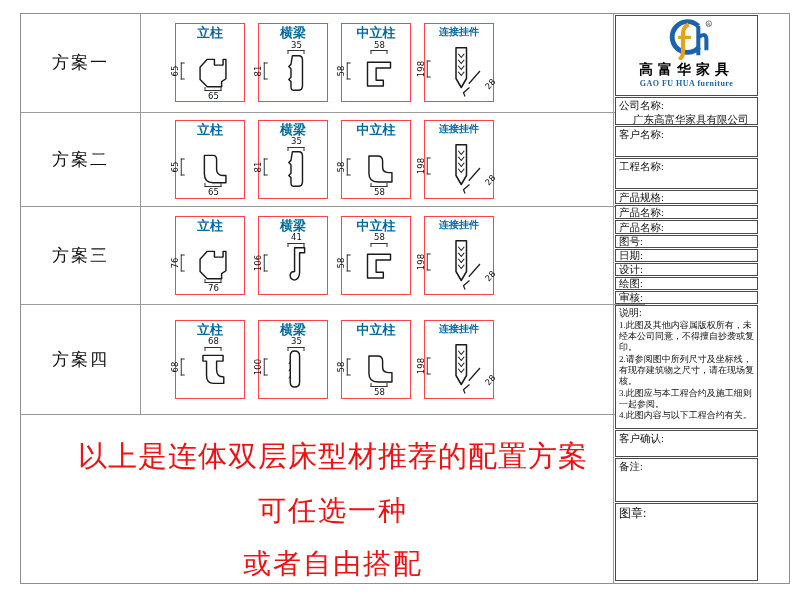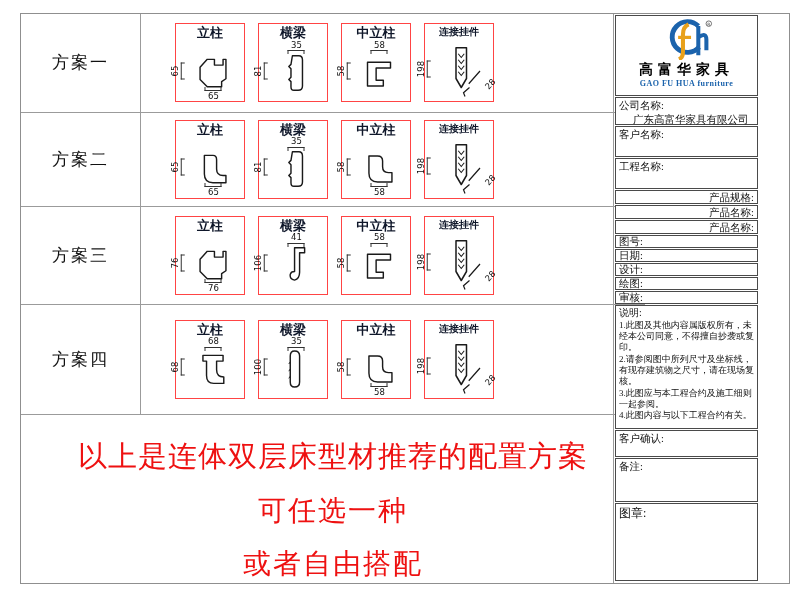--- a/index.html
+++ b/index.html
@@ -5,21 +5,21 @@
   html,body{margin:0;padding:0;background:#fff;}
   .sheet{position:relative;width:800px;height:600px;background:#fff;overflow:hidden;
          font-family:"Liberation Serif","DejaVu Serif",serif;color:#111;}
   .frame{position:absolute;left:20px;top:13px;width:770px;height:571px;border:1px solid #8f8f8f;box-sizing:border-box;background:#fff;}
   .main{position:absolute;left:0;top:0;width:624px;height:100%;display:flex;flex-direction:column;}
   .plan-row{display:flex;border-bottom:1px solid #9b9b9b;box-sizing:border-box;}
   .r1{height:99px}.r2{height:95px}.r3{height:98px}.r4{height:111px}
   .plan-label{width:120px;border-right:1px solid #9b9b9b;box-sizing:border-box;display:flex;align-items:center;justify-content:center;font-size:17px;letter-spacing:2px;}
   .plan-items{flex:1;display:flex;align-items:center;gap:13px;padding-left:34px;}
   .pbox{width:70px;height:79px;border:1px solid #f44;box-sizing:border-box;display:flex;flex-direction:column;background:#fff;}
-  .ptitle{color:#0f172a;font-weight:bold;font-size:13px;text-align:center;margin-top:2px;line-height:1.1;white-space:nowrap;}
+  .ptitle{color:#0369a1;font-weight:bold;font-size:13px;text-align:center;margin-top:2px;line-height:1.1;white-space:nowrap;}
   .pbox.wide .ptitle{font-size:10px;letter-spacing:0;text-align:center;}
   .fig{position:relative;flex:1;}
   .shape{position:absolute;left:55%;top:53%;transform:translate(-50%,-50%);width:46px;height:48px;}
   .shape.hang{width:50px;height:54px;left:50%;}
   .dim{position:absolute;display:flex;flex-direction:column;align-items:center;font-family:"DejaVu Sans","Liberation Sans",sans-serif;font-size:8.5px;line-height:1;color:#111;}
   .dim b{font-weight:normal;}
   .brh{display:block;width:15px;height:3px;border-top:1px solid #333;border-left:1px solid #333;border-right:1px solid #333;margin-top:1px;}
   .brh.up{border-top:none;border-bottom:1px solid #333;margin:0 0 1px 0;}
   .dim.t{top:0;left:55%;transform:translateX(-50%);}
   .dim.b{bottom:1px;left:55%;transform:translateX(-50%);}
@@ -30,21 +30,21 @@
   .f1{font-size:29px;letter-spacing:1px;}
   .f2,.f3{font-size:28px;letter-spacing:2px;}
   
   .tb{position:absolute;left:592px;top:0;width:146px;height:100%;border-left:1px solid #9b9b9b;box-sizing:border-box;display:flex;flex-direction:column;padding:1px;}
   .tbx{border:1px solid #4a4a4a;box-sizing:border-box;margin-bottom:1px;padding:1px 3px;font-size:10.5px;background:#fff;flex:none;}
   .tb-logo{height:81px;display:flex;flex-direction:column;align-items:center;justify-content:flex-start;padding-top:2px;}
   .brand-cn{font-size:14px;font-weight:bold;letter-spacing:5px;color:#000;margin-top:1px;white-space:nowrap;}
   .brand-en{font-size:8px;font-weight:bold;color:#1b63ac;letter-spacing:0.5px;white-space:nowrap;}
   .tb-company{height:28px;}
   .tb-company .val{display:block;font-size:10.5px;text-indent:14px;white-space:nowrap;}
-  .h31{height:31px}.h14{height:14px;line-height:11px;text-align:right;}.h13{height:13px;line-height:10px;}
+  .h31{height:31px}.h14{height:14px;line-height:11px;}.h13{height:13px;line-height:10px;}
   .tb-notes{height:124px;font-size:9px;line-height:1.26;}
   .tb-notes .nt{font-size:10px;}
   .tb-confirm{height:27px;}
   .tb-remark{height:44px;}
   .tb-seal{flex:1;font-size:12px;}
   .lab{white-space:nowrap;}
 </style>
 </head>
 <body>
 

